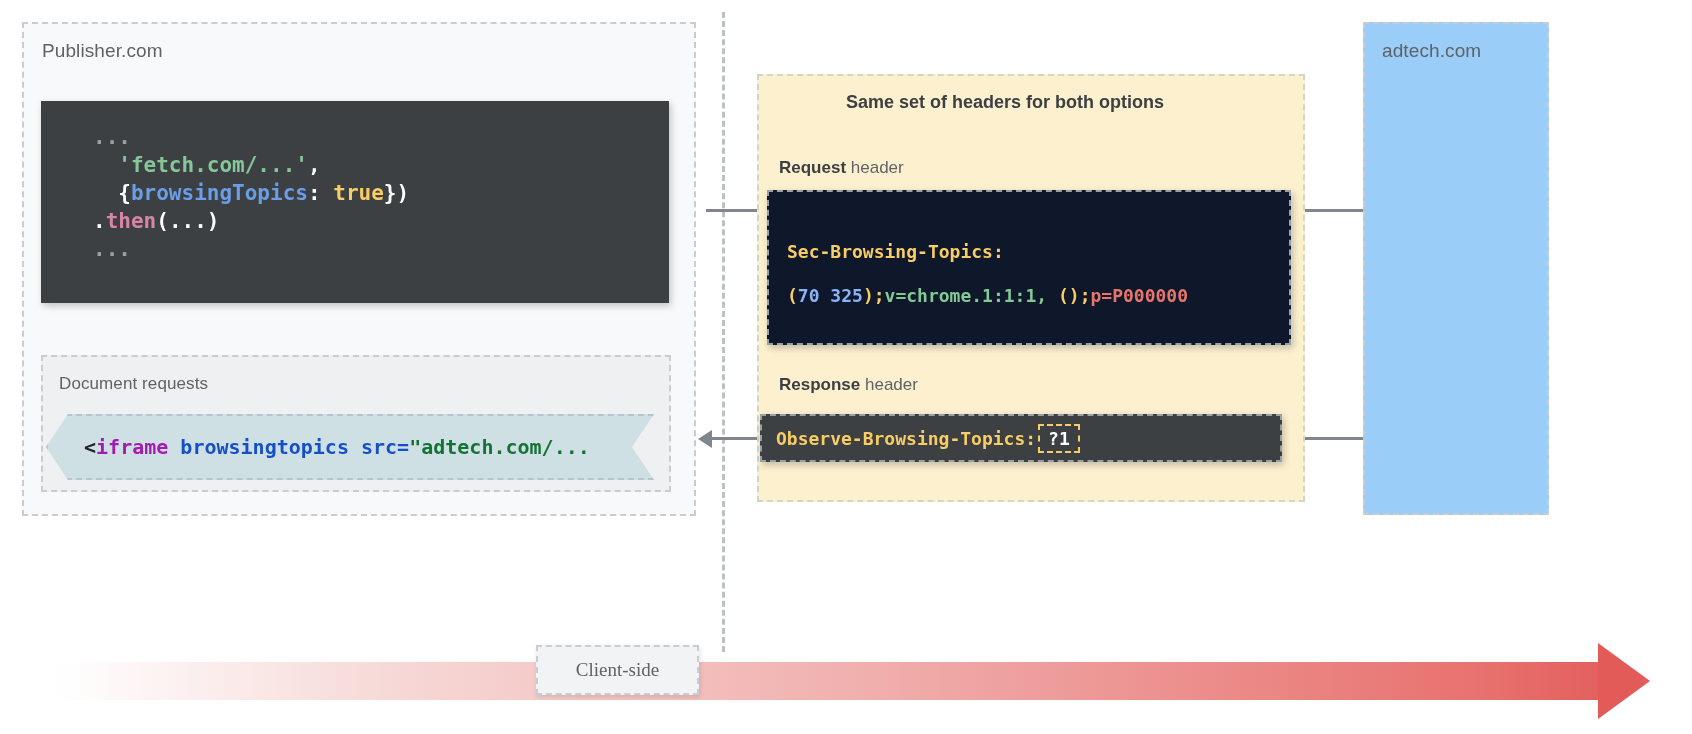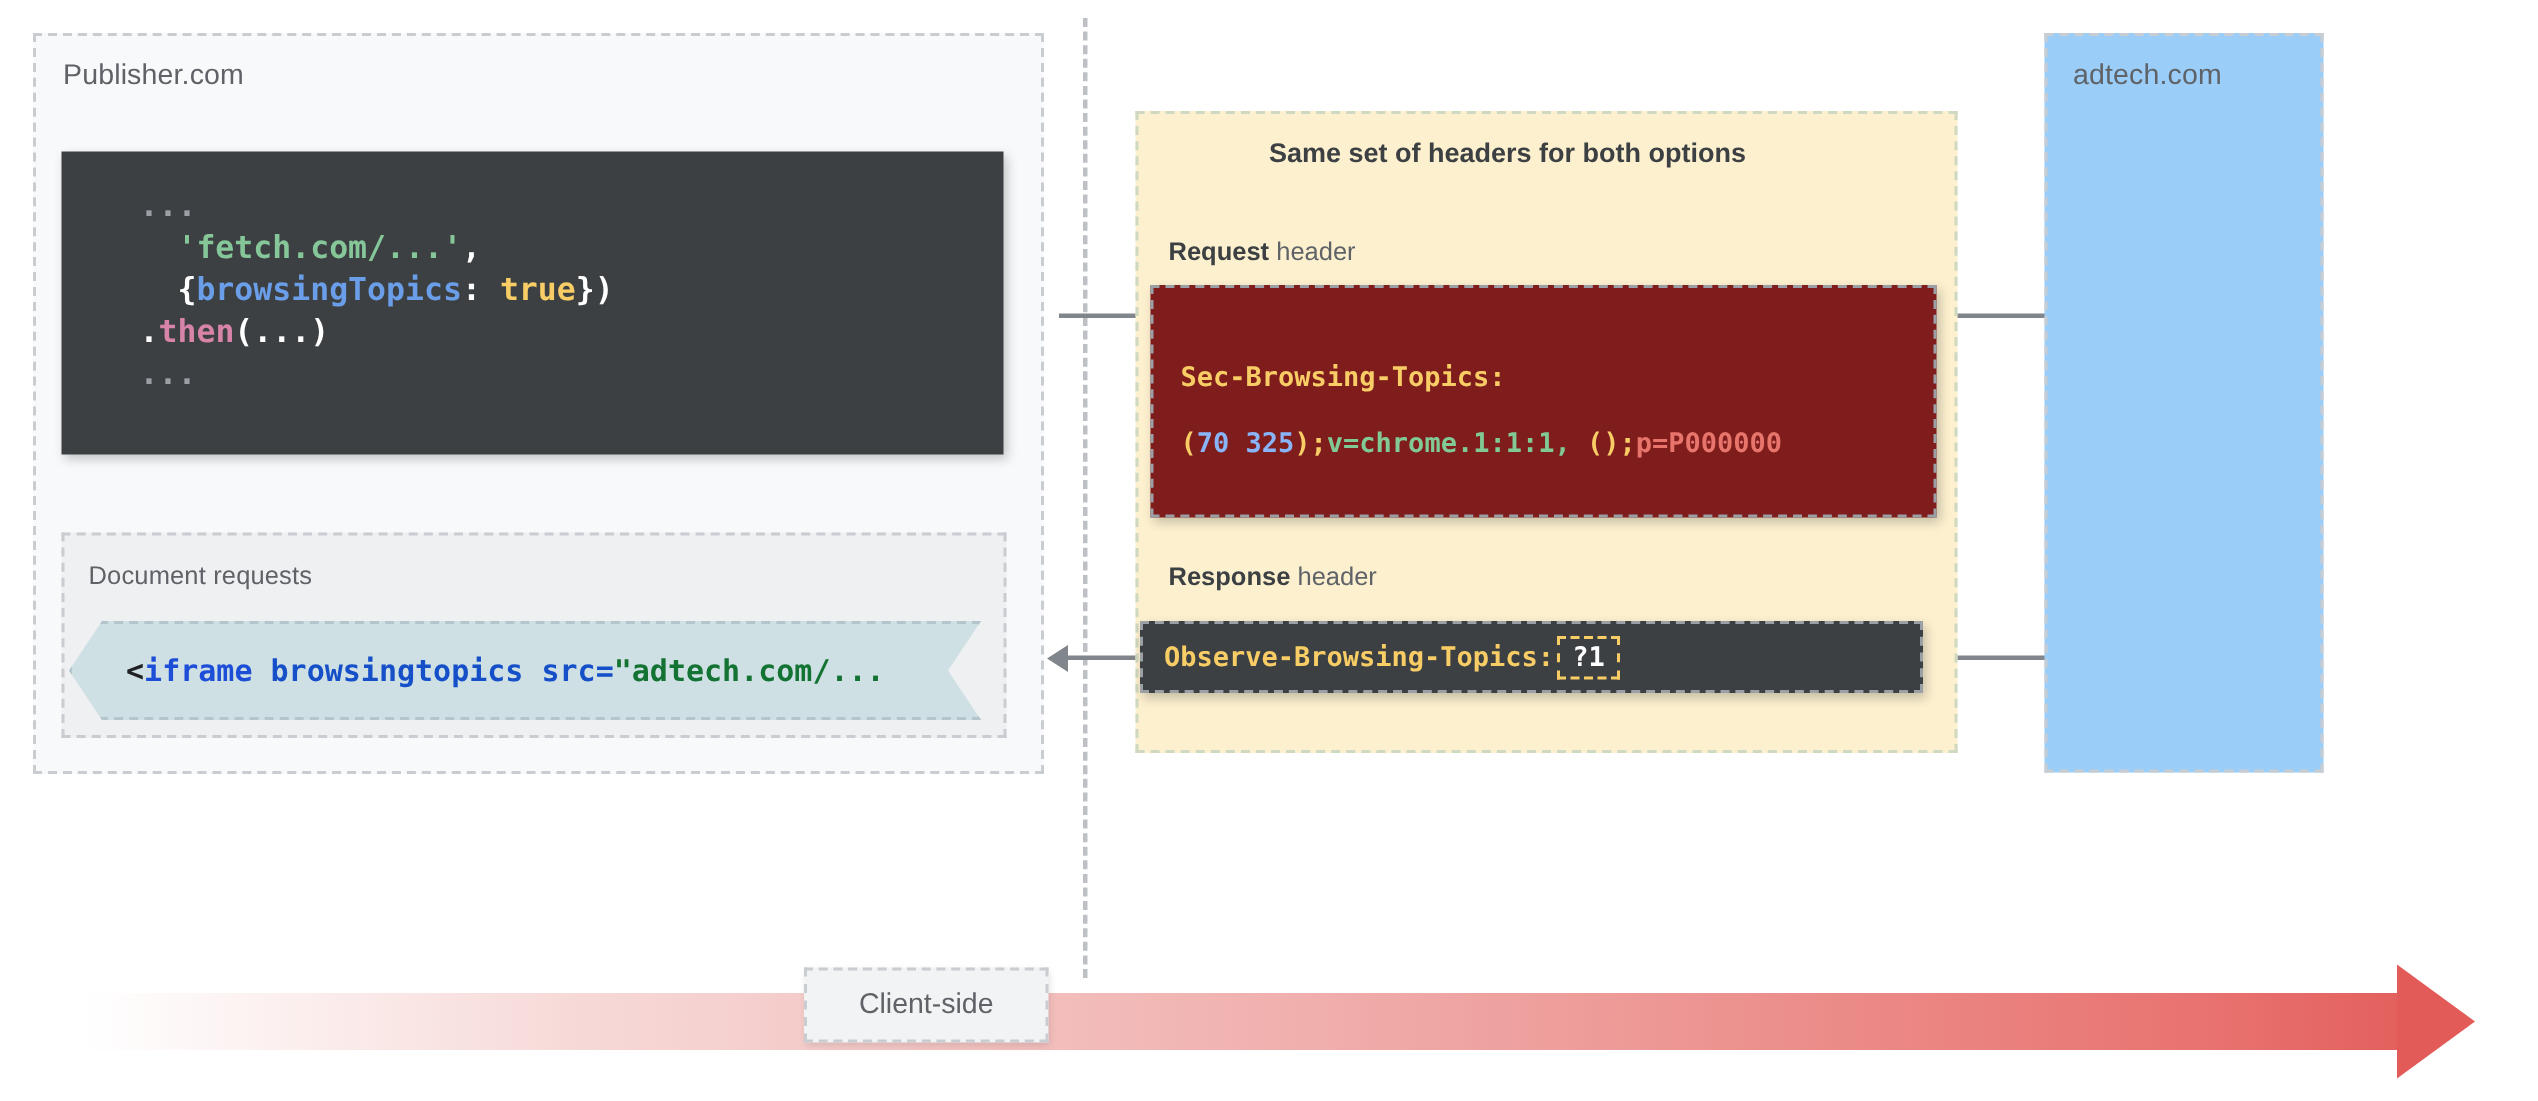--- a/index.html
+++ b/index.html
@@ -95,21 +95,21 @@
     align-items: center;
   }
   .iframe-code {
     font-family: "DejaVu Sans Mono", "Liberation Mono", monospace;
     font-size: 20px;
     font-weight: 700;
     white-space: pre;
     color: #202124;
     padding-left: 36px;
   }
-  .tok-tag   { color: #1d4ed8; }
+  .tok-tag   { color: #a21caf; }
   .tok-attr  { color: #1550c8; }
   .tok-plain { color: #202124; }
   .tok-val   { color: #137333; }
 
   
   .divider {
     position: absolute;
     left: 722px;
     top: 12px;
     width: 0;
@@ -148,21 +148,21 @@
   .req-caption { left: 779px; top: 158px; }
   .res-caption { left: 779px; top: 375px; }
 
   
   .req-block {
     position: absolute;
     left: 767px;
     top: 190px;
     width: 524px;
     height: 155px;
-    background: #7f1d1d;
+    background: #0f172a;
     border: 2px dashed #9aa0a6;
     box-sizing: border-box;
     box-shadow: 2px 3px 7px rgba(0,0,0,0.22);
     padding: 38px 0 0 18px;
   }
   .mono-hdr {
     font-family: "DejaVu Sans Mono", "Liberation Mono", monospace;
     font-size: 18px;
     font-weight: 700;
     white-space: pre;
@@ -265,20 +265,21 @@
     height: 50px;
     background: #f1f3f4;
     border: 2px dashed #c9ccd1;
     box-sizing: border-box;
     display: flex;
     align-items: center;
     justify-content: center;
     font-size: 19px;
     color: #5f6368;
     box-shadow: 1px 2px 5px rgba(0,0,0,0.12);
+    font-family: Liberation Serif, serif;
   }
   .client-chip { left: 536px; width: 163px; }
   .server-chip { left: 747px; width: 163px; }
 </style>
 </head>
 <body>
 
 <div id="stage">
 
   <div class="publisher-panel"></div>

